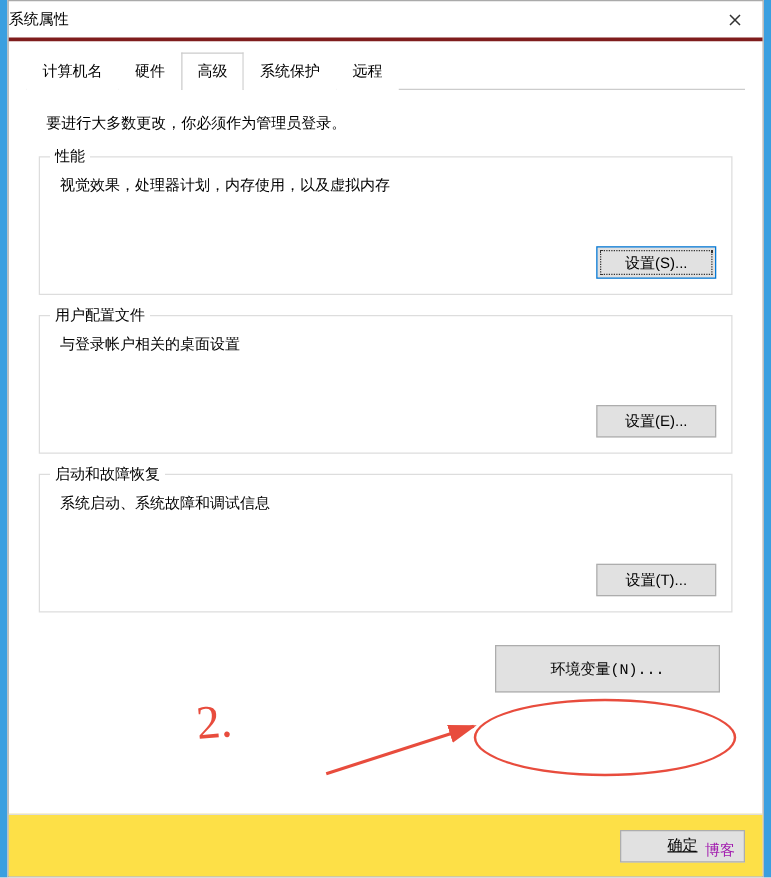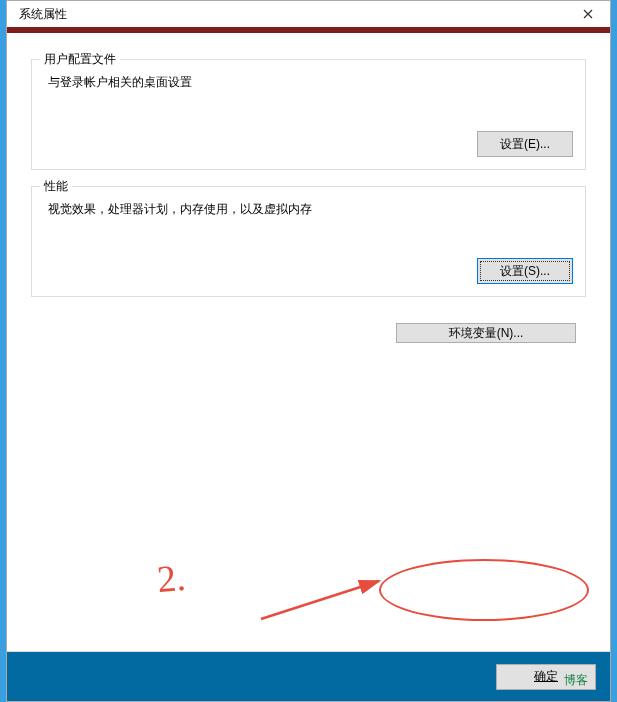--- a/index.html
+++ b/index.html
@@ -27,22 +27,21 @@
       background: #fff;
       border: 1px solid #aaa;
       display: flex;
       flex-direction: column;
     }
     .titlebar {
       height: 32px;
       display: flex;
       align-items: center;
       justify-content: space-between;
-      padding-left: 12px;
-      border-bottom: 6px solid #7f1d1d;
+      border-bottom: 3px solid #7f1d1d;
     }
     .title-text { font-size: 12px; }
     .close-btn {
       width: 44px; height: 30px;
       display: flex; align-items: center; justify-content: center;
       font-size: 14px; color: #333;
       cursor: pointer;
     }
     .body-area {
       flex: 1;
@@ -97,52 +96,52 @@
       font-family: inherit; font-size: 12px;
       cursor: pointer;
       padding: 0 12px;
     }
     .btn-row { display: flex; justify-content: flex-end; }
     .btn-focus { outline: 1px dotted #333; outline-offset: -4px; border: 1px solid #0078d7; }
     .env-row {
       display: flex; justify-content: flex-end;
       padding: 10px 10px 0 0;
     }
-    .env-btn { width: 180px; height: 20px; }
+    .env-btn { width: 180px; height: 38px; font-family: Liberation Mono, monospace; }
     .ellipse {
       position: absolute;
       border: 2px solid #e84c3d;
       border-radius: 50%;
       pointer-events: none;
     }
     .env-ellipse { width: 210px; height: 62px; left: 372px; top: 558px; }
     .arrow-svg { position: absolute; left: 252px; top: 570px; pointer-events: none; }
     .hand-2 {
       position: absolute; left: 150px; top: 555px;
       font-family: cursive, "Segoe Script", serif;
       font-size: 38px; color: #e84c3d;
       transform: rotate(-5deg);
       pointer-events: none;
     }
     .footer {
       height: 50px;
-      background: #0369a1;
+      background: #fde047;
       border-top: 1px solid #ddd;
       display: flex;
       align-items: center;
       justify-content: flex-end;
       gap: 10px;
       padding-right: 14px;
       text-decoration: underline;
     }
     .footer .btn { width: 100px; }
     .watermark {
       position: absolute;
       right: 22px; bottom: 12px;
-      color: #15803d; font-size: 12px;
+      color: #a21caf; font-size: 12px;
       pointer-events: none;
     }
   </style>
 </head>
 <body>
 
 <div class="side-blue side-left"></div>
 <div class="side-blue side-right"></div>
 
 <div class="dialog">
@@ -151,40 +150,55 @@
     <span class="title-text">系统属性</span>
     <div class="close-btn">
       <svg width="10" height="10" viewBox="0 0 10 10">
           <path d="M1 1 L9 9 M9 1 L1 9" stroke="#333" stroke-width="1.2"></path>
         </svg>
     </div>
   </div>
 
   <div class="body-area">
 
+    <div class="tabs">
+      <div class="tab inactive">计算机名</div>
+      <div class="tab inactive">硬件</div>
+      <div class="tab active">高级</div>
+      <div class="tab inactive">系统保护</div>
+      <div class="tab inactive">远程</div>
+    </div>
 
     <div class="content">
 
+      <div class="msg">要进行大多数更改，你必须作为管理员登录。</div>
+
+      <div class="groupbox">
+        <span class="group-legend">性能</span>
+        <div class="group-desc">视觉效果，处理器计划，内存使用，以及虚拟内存</div>
+        <div class="btn-row">
+          <button class="btn btn-focus">设置(S)...</button>
+        </div>
+      </div>
 
       <div class="groupbox">
         <span class="group-legend">用户配置文件</span>
         <div class="group-desc">与登录帐户相关的桌面设置</div>
         <div class="btn-row">
           <button class="btn">设置(E)...</button>
         </div>
       </div>
 
       <div class="groupbox">
-        <span class="group-legend">性能</span>
-        <div class="group-desc">视觉效果，处理器计划，内存使用，以及虚拟内存</div>
+        <span class="group-legend">启动和故障恢复</span>
+        <div class="group-desc">系统启动、系统故障和调试信息</div>
         <div class="btn-row">
-          <button class="btn btn-focus">设置(S)...</button>
+          <button class="btn">设置(T)...</button>
         </div>
       </div>
-
 
       <div class="env-row">
         <button class="btn env-btn">环境变量(N)...</button>
       </div>
 
     </div>
   </div>
 
   <div class="footer">
     <button class="btn">确定</button>

